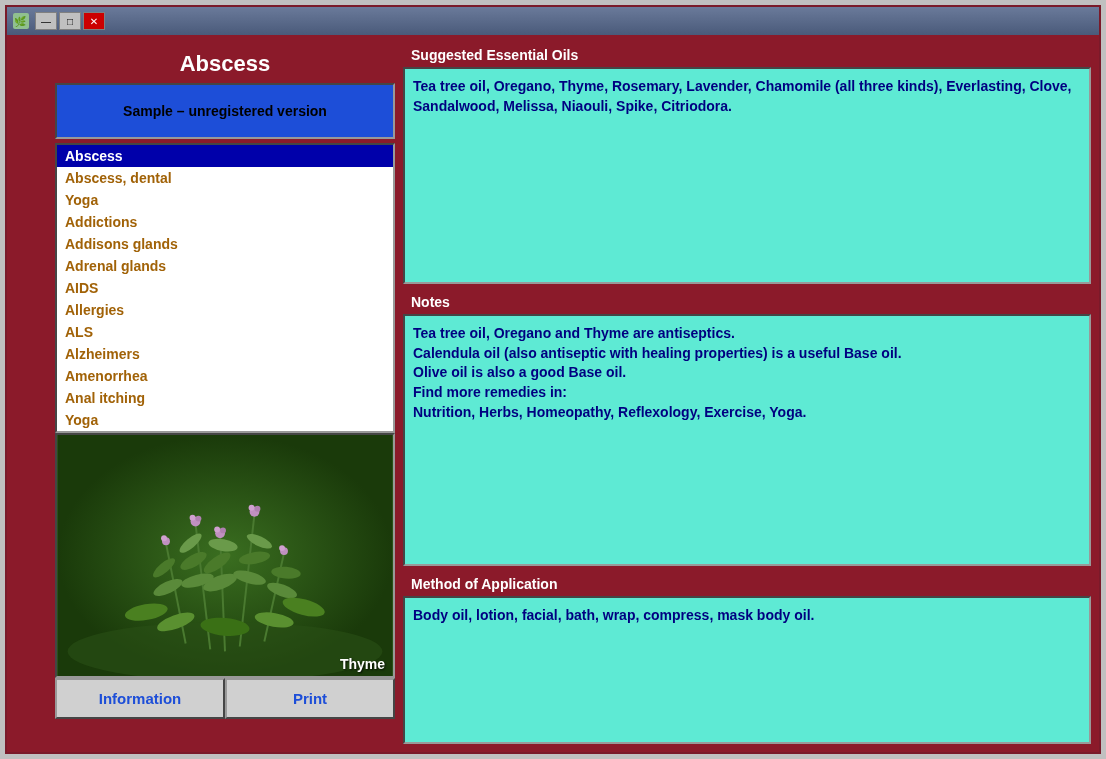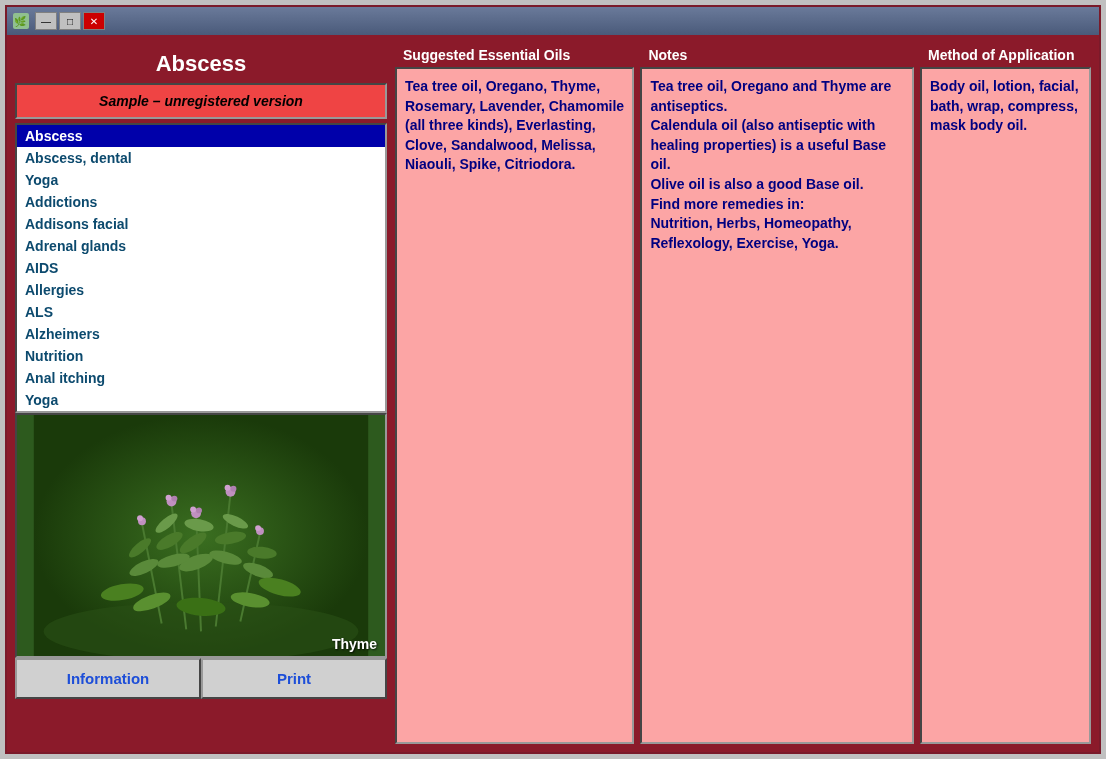--- a/index.html
+++ b/index.html
@@ -69,66 +69,66 @@
     .main-content {
       display: flex;
       flex: 1;
       padding: 8px;
       gap: 8px;
       background: #8b1a2a;
     }
 
     
     .left-panel {
-      width: 372px;
+      width: 340px;
       display: flex;
       flex-direction: column;
       gap: 0;
       flex-shrink: 0;
+      margin-left: 40px;
     }
 
     .condition-title {
       background: #8b1a2a;
       color: white;
       font-size: 22px;
       font-weight: bold;
       text-align: center;
       padding: 8px 0 6px 0;
     }
 
     .sample-banner {
-      background: #ef4444;
+      background: #1d4ed8;
       border: 2px inset #999;
-      padding: 8px 10px;
+      padding: 18px 10px;
       text-align: center;
       font-size: 14px;
       font-weight: bold;
       color: #000;
       margin-bottom: 4px;
-      font-style: italic;
     }
 
     .conditions-list-container {
       flex: 1;
       background: white;
       border: 2px inset #999;
       overflow-y: auto;
       min-height: 0;
       max-height: 290px;
     }
 
     .conditions-list {
       list-style: none;
     }
 
     .conditions-list li {
       padding: 3px 8px;
       font-size: 14px;
       font-weight: bold;
-      color: #0c4a6e;
+      color: #a16207;
       cursor: pointer;
     }
 
     .conditions-list li.selected {
       background: #0000aa;
       color: white;
     }
 
     .herb-image-container {
       width: 100%;
@@ -171,39 +171,40 @@
       font-weight: bold;
       color: #1d4ed8;
       text-align: center;
       cursor: pointer;
     }
 
     
     .right-panel {
       flex: 1;
       display: flex;
+      flex-direction: column;
       gap: 6px;
     }
 
     .info-section {
       display: flex;
       flex-direction: column;
       flex: 1;
     }
 
     .section-header {
       background: #8b1a2a;
       color: white;
       font-size: 14px;
       font-weight: bold;
       padding: 4px 8px;
     }
 
     .section-content {
-      background: #fca5a5;
+      background: #5eead4;
       border: 2px inset #999;
       padding: 8px;
       flex: 1;
       overflow-y: auto;
       font-size: 14px;
       font-weight: bold;
       color: #000080;
       line-height: 1.4;
     }
 
@@ -235,27 +236,27 @@
     <div class="left-panel">
       <div class="condition-title">Abscess</div>
       <div class="sample-banner">Sample – unregistered version</div>
 
       <div class="conditions-list-container">
         <ul class="conditions-list" id="conditions-list">
         <li class="selected">Abscess</li>
             <li>Abscess, dental</li>
             <li>Yoga</li>
             <li>Addictions</li>
-            <li>Addisons facial</li>
+            <li>Addisons glands</li>
             <li>Adrenal glands</li>
             <li>AIDS</li>
             <li>Allergies</li>
             <li>ALS</li>
             <li>Alzheimers</li>
-            <li>Nutrition</li>
+            <li>Amenorrhea</li>
             <li>Anal itching</li>
             <li>Yoga</li>
           </ul>
       </div>
 
       <div class="herb-image-container">
         
         <svg class="herb-svg" viewBox="0 0 340 245" xmlns="http://www.w3.org/2000/svg">
 
           <defs>

